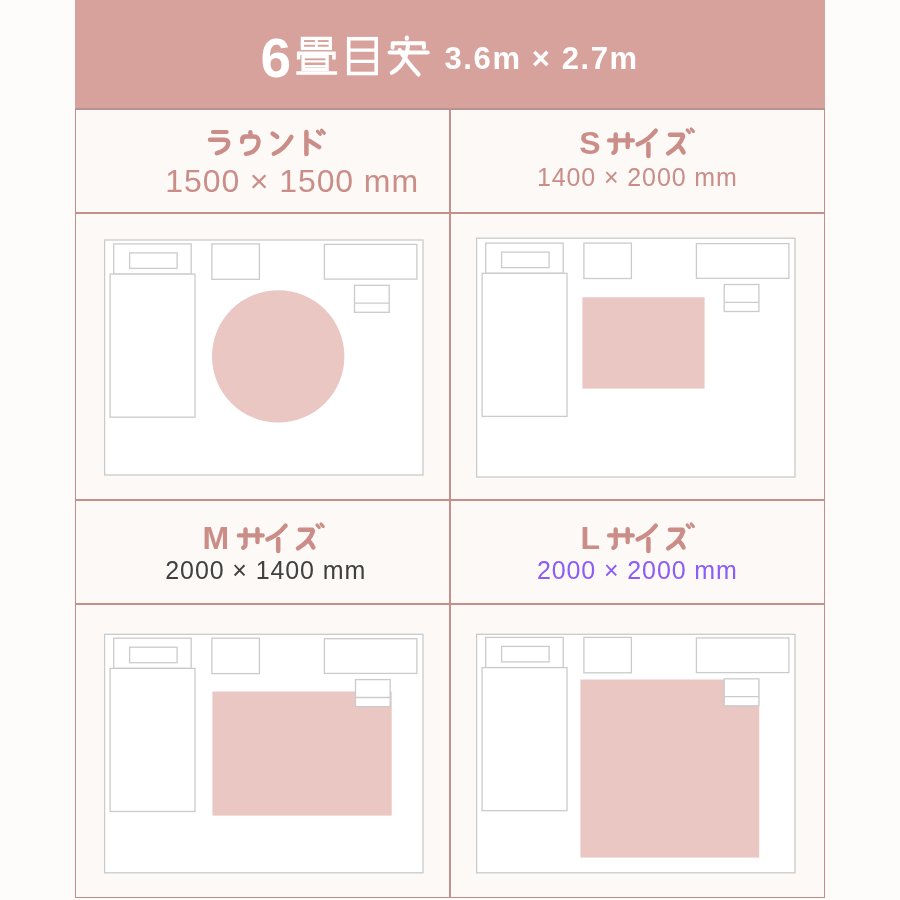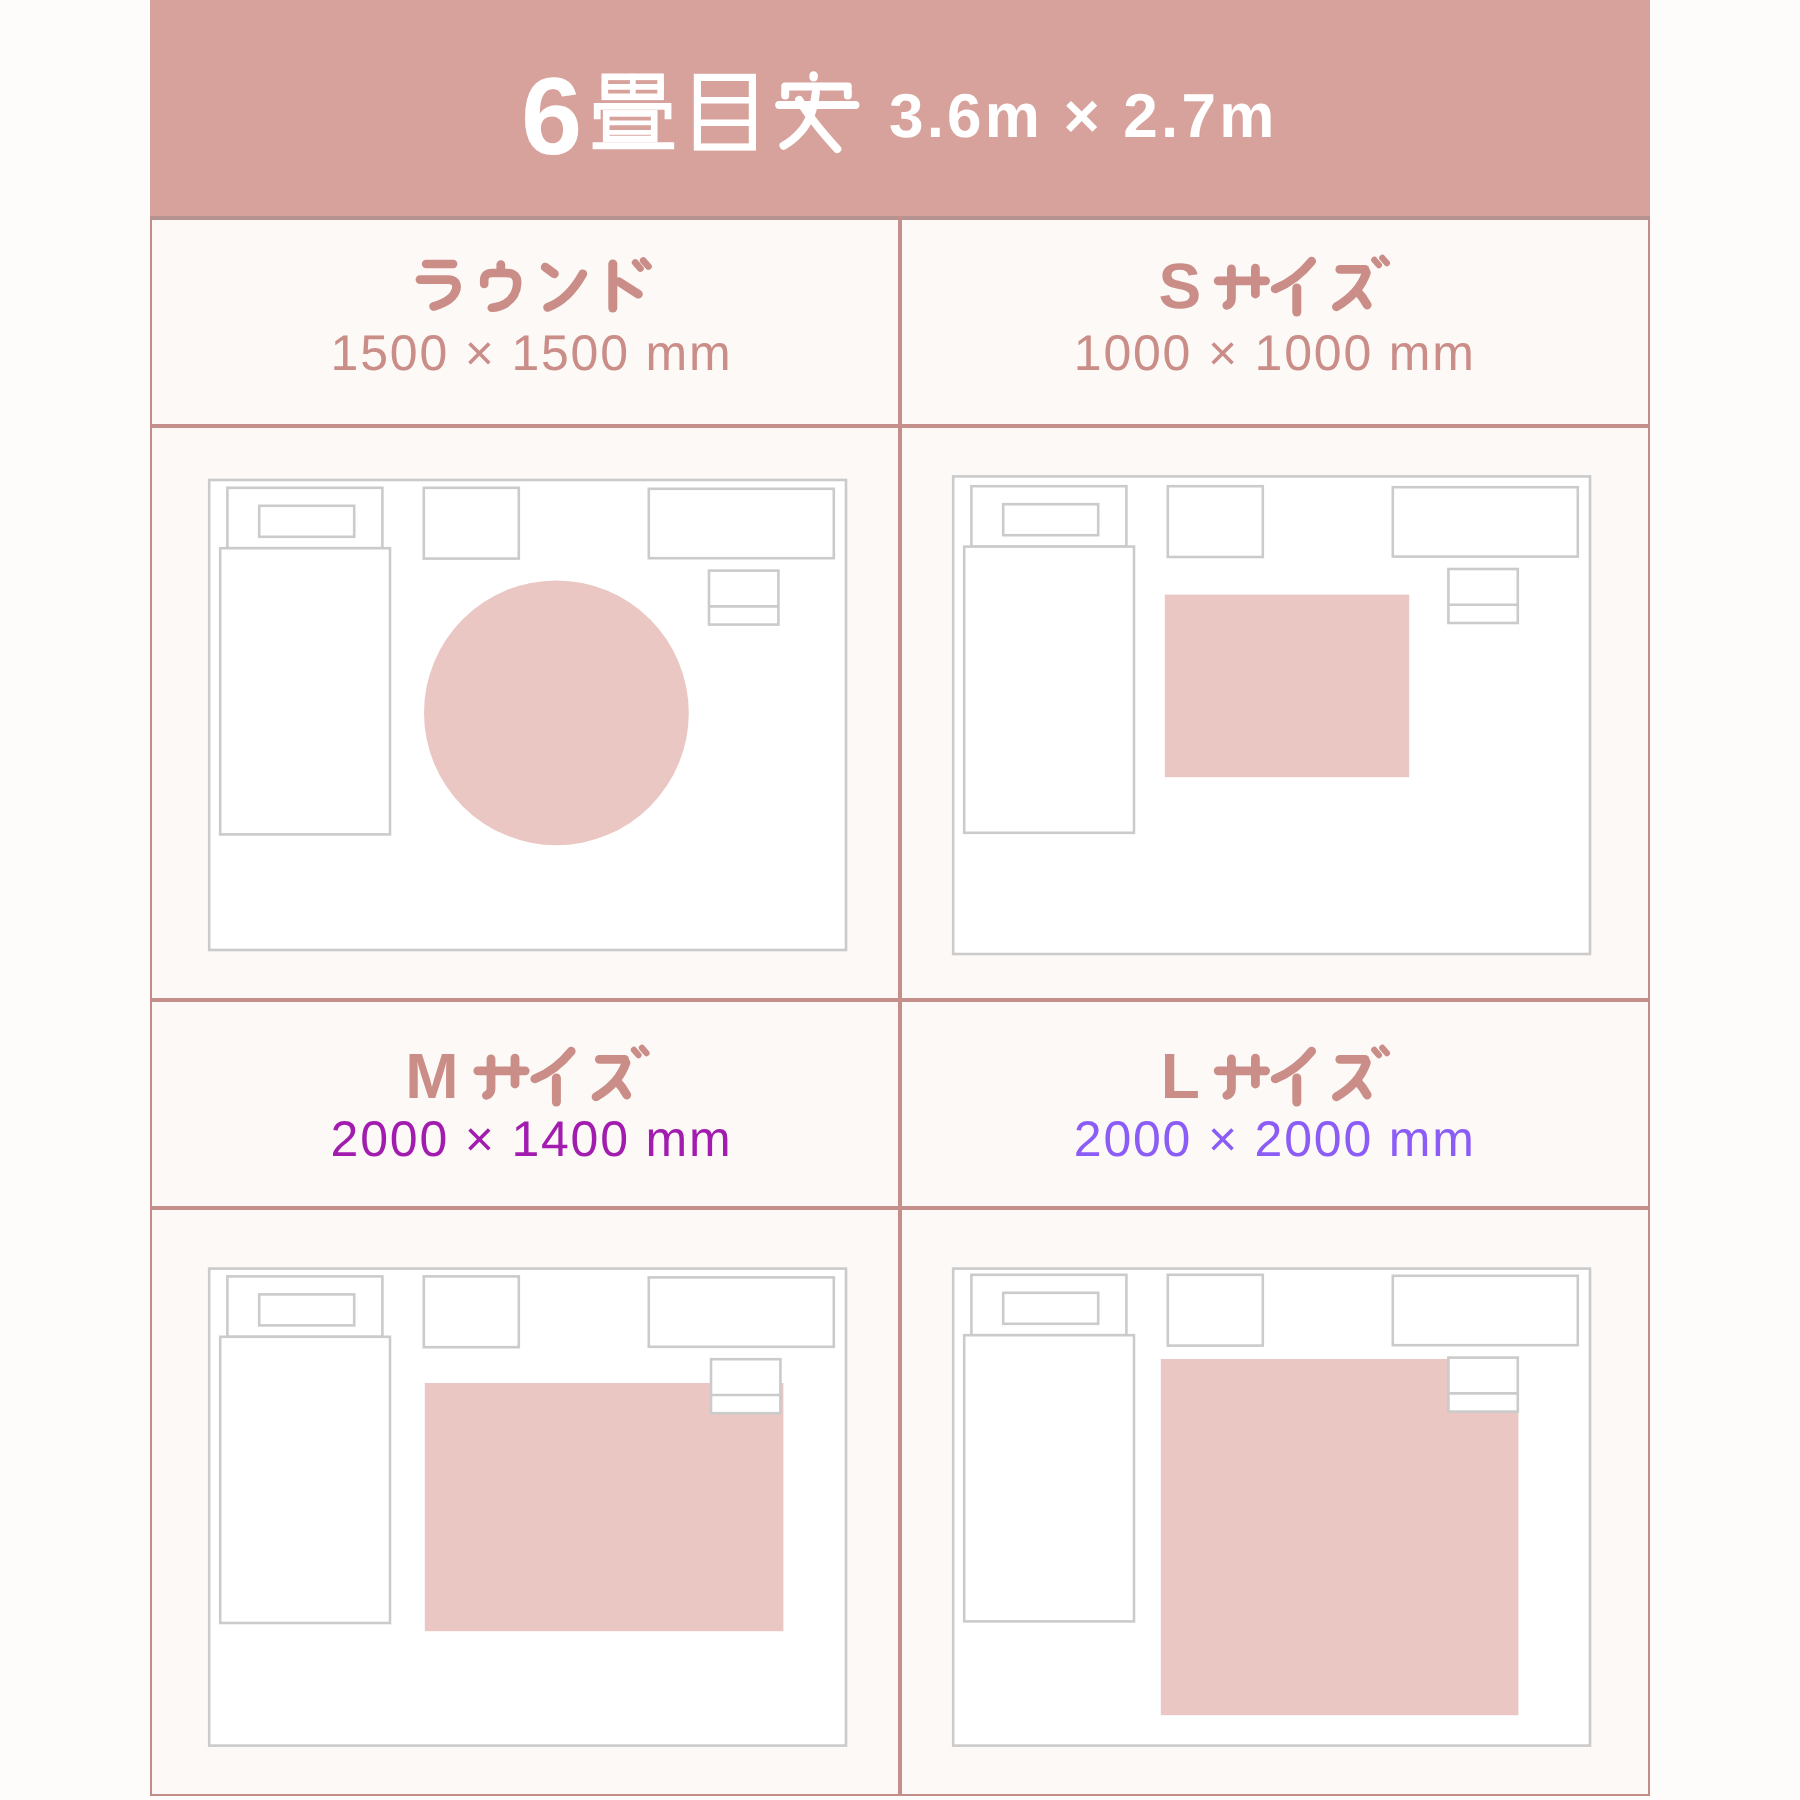--- a/index.html
+++ b/index.html
@@ -69,23 +69,23 @@
     <path d="M609.1,535.4 H632.8" stroke="#ca8d87" fill="none" stroke-linecap="round" stroke-width="4.4"></path>
     <path d="M615.7,529.4 V544.2 Q615.7,546.6 613.4,547.7" stroke="#ca8d87" fill="none" stroke-linecap="round" stroke-width="4.4"></path>
     <path d="M627.7,529.1 V542" stroke="#ca8d87" fill="none" stroke-linecap="round" stroke-width="4.4"></path>
     <path d="M655.8,525.6 Q648,535.3 637.6,539.4" stroke="#ca8d87" fill="none" stroke-linecap="round" stroke-width="4.4"></path>
     <path d="M648.4,539 V551" stroke="#ca8d87" fill="none" stroke-linecap="round" stroke-width="4.5"></path>
     <path d="M669.9,529.7 H682.5" stroke="#ca8d87" fill="none" stroke-linecap="round" stroke-width="4.4"></path>
     <path d="M683.2,531.3 Q679.8,541.5 668.2,548.4" stroke="#ca8d87" fill="none" stroke-linecap="round" stroke-width="4.4"></path>
     <path d="M678.7,540.6 Q681.7,543.8 683.6,547.5" stroke="#ca8d87" fill="none" stroke-linecap="round" stroke-width="4.4"></path>
     <path d="M687.2,525 L689.4,527.5 M691.2,524 L693.4,526.5" stroke="#ca8d87" fill="none" stroke-linecap="round" stroke-width="3.2"></path>
   </svg>
-<div style="position:absolute;left:165.3px;top:163.3px;font-size:25px;letter-spacing:0.9px;color:#ca8d87;white-space:pre">1500 × 1500 mm</div>
-<div style="position:absolute;left:536.9px;top:163.3px;font-size:25px;letter-spacing:0.9px;color:#ca8d87;white-space:pre">1000 × 1000 mm</div>
-<div style="position:absolute;left:165.3px;top:556.2px;font-size:25px;letter-spacing:0.9px;color:#a21caf;white-space:pre">2000 × 1400 mm</div>
+<div style="position:absolute;left:165.3px;top:163.3px;font-size:32px;letter-spacing:0.9px;color:#ca8d87;white-space:pre">1500 × 1500 mm</div>
+<div style="position:absolute;left:536.9px;top:163.3px;font-size:25px;letter-spacing:0.9px;color:#ca8d87;white-space:pre">1400 × 2000 mm</div>
+<div style="position:absolute;left:165.3px;top:556.2px;font-size:25px;letter-spacing:0.9px;color:#404040;white-space:pre">2000 × 1400 mm</div>
 <div style="position:absolute;left:536.9px;top:556.2px;font-size:25px;letter-spacing:0.9px;color:#8b5cf6;white-space:pre">2000 × 2000 mm</div>
 <svg style="position:absolute;left:76px;top:213px" width="373" height="286" viewBox="0 0 373 286">
     <rect x="28.6" y="27" width="318.4" height="235" stroke="#cbcbcb" stroke-width="1.3" fill="#ffffff"></rect>
     <rect x="37.7" y="30.9" width="77.5" height="30.2" stroke="#cbcbcb" stroke-width="1.3" fill="none"></rect>
     <rect x="53.6" y="39.9" width="47.5" height="15.5" stroke="#cbcbcb" stroke-width="1.3" fill="none"></rect>
     <rect x="34.1" y="61.1" width="84.9" height="143.1" stroke="#cbcbcb" stroke-width="1.3" fill="#ffffff"></rect>
     <rect x="135.9" y="30.9" width="47.5" height="35.4" stroke="#cbcbcb" stroke-width="1.3" fill="none"></rect>
     <rect x="248.4" y="31.4" width="92.5" height="34.7" stroke="#cbcbcb" stroke-width="1.3" fill="none"></rect>
     <circle cx="202.2" cy="143.4" r="66.2" fill="#eac7c3"></circle>
     <rect x="278.5" y="72.3" width="34.7" height="27" stroke="#cbcbcb" stroke-width="1.3" fill="#ffffff"></rect>

